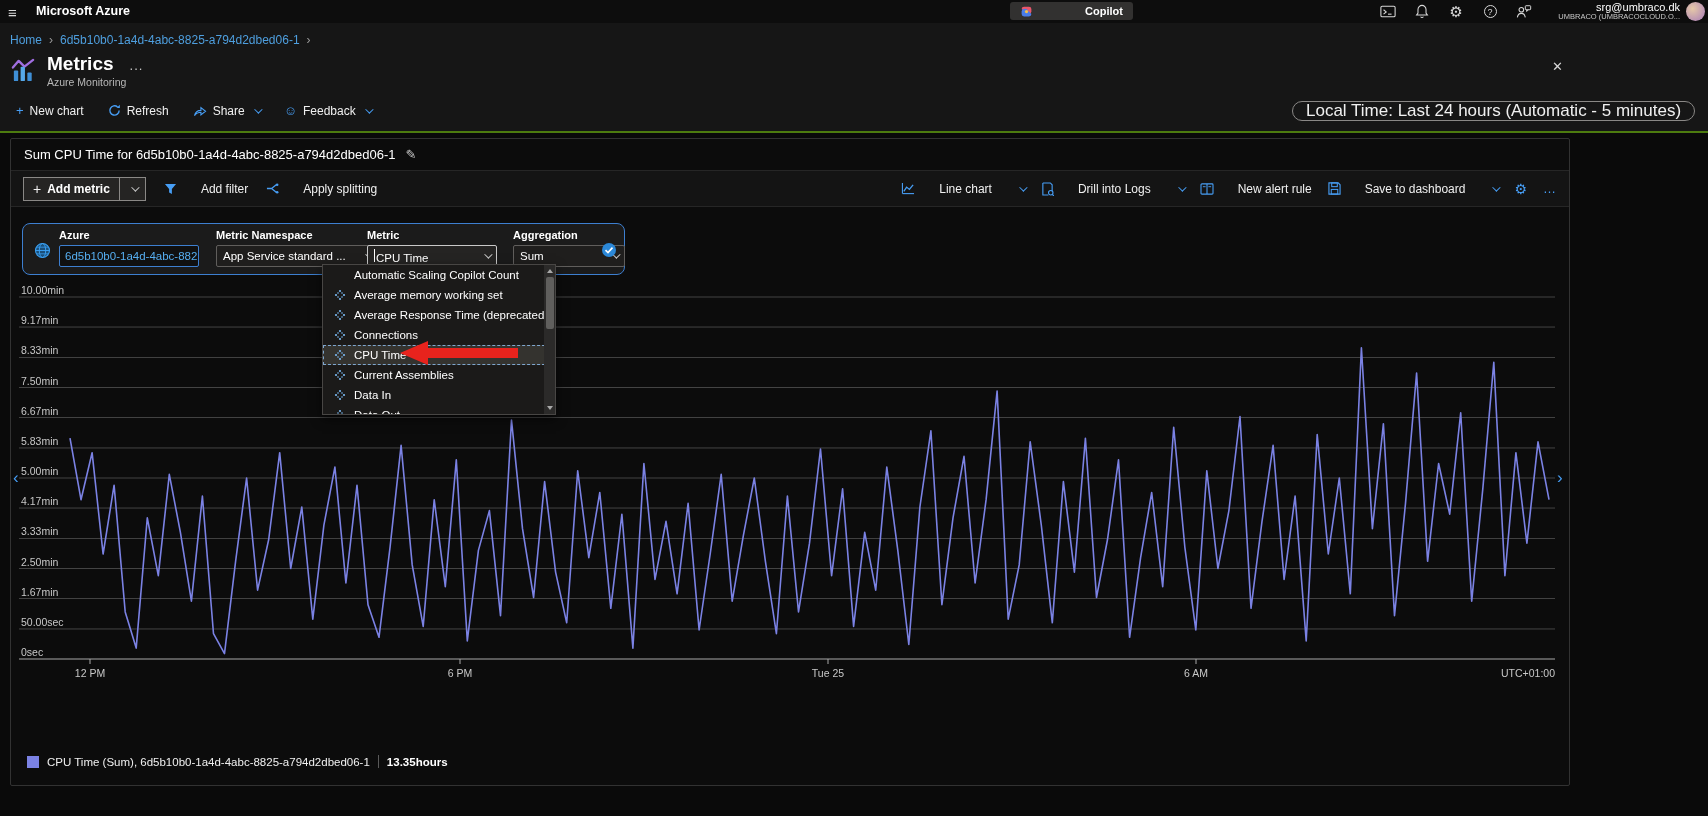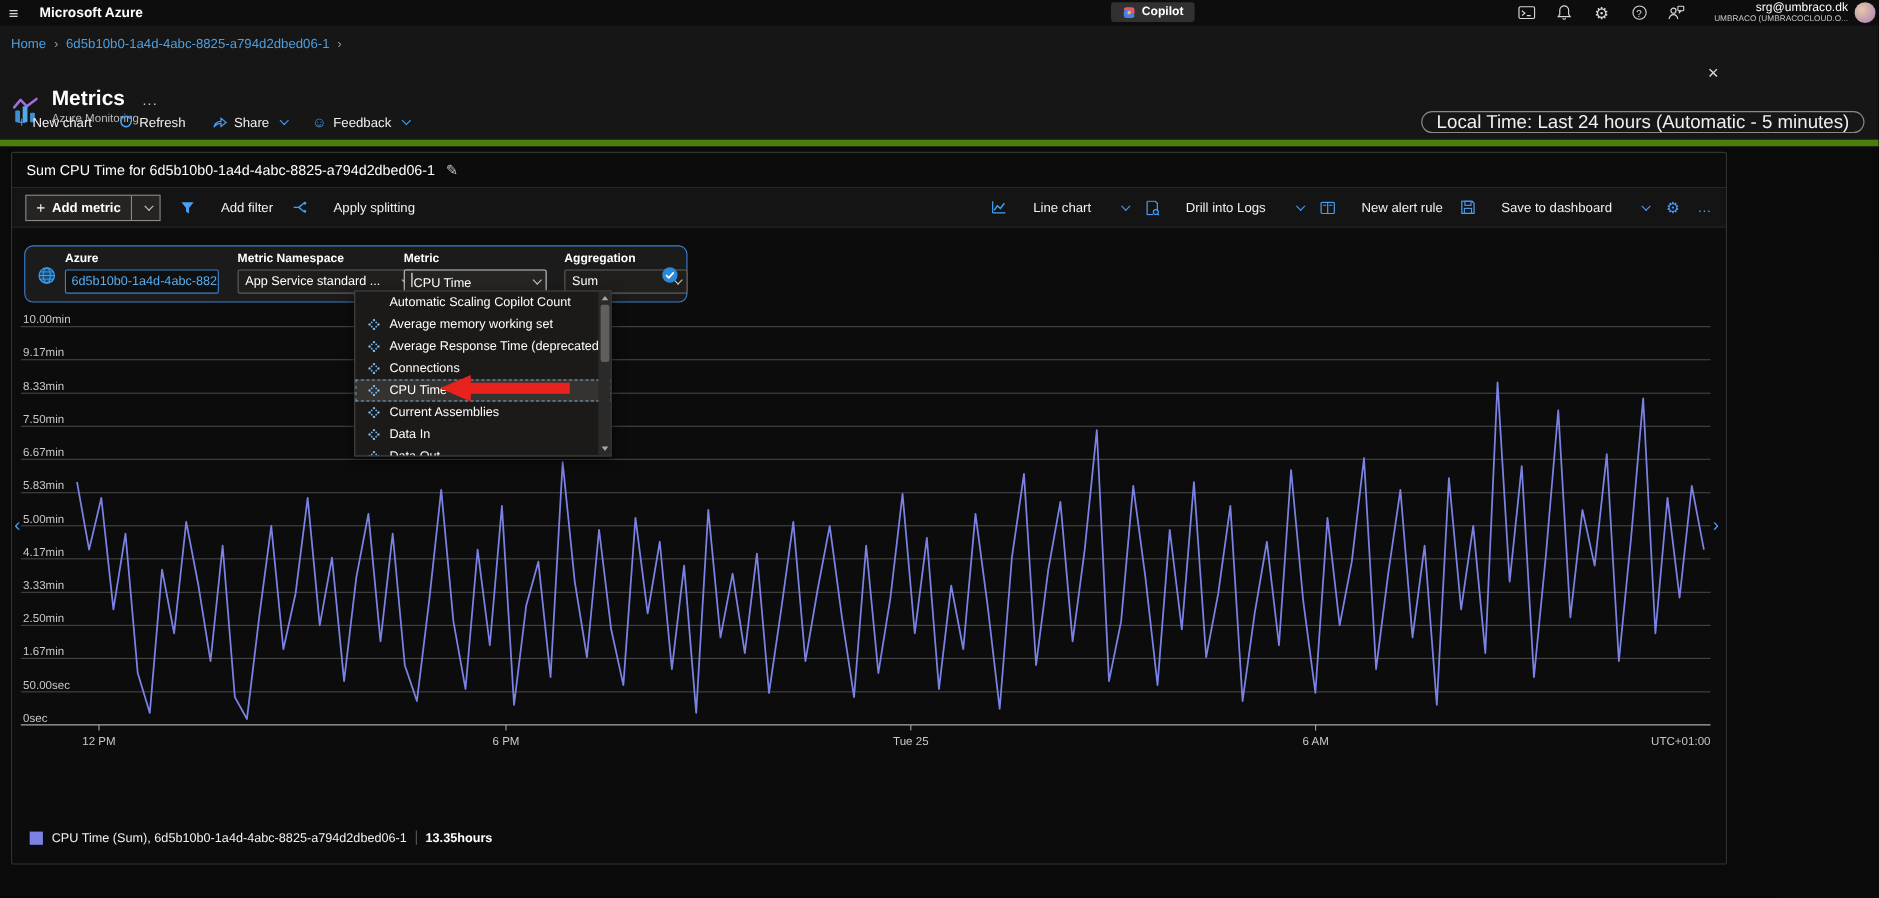--- a/index.html
+++ b/index.html
@@ -7,35 +7,35 @@
   body { font-family:"Liberation Sans", sans-serif; color:#e8e8e8; }
   .page { position:relative; width:1708px; height:816px; overflow:hidden; background:#0a0a0a; }
 
   
   .topbar { position:absolute; left:0; top:0; width:1708px; height:23px; background:#0d0d0d; z-index:50; }
   .hamburger { position:absolute; left:8px; top:4px; color:#d8d8d8; font-size:15px; cursor:pointer; }
   .brand { position:absolute; left:36px; top:4px; font-size:12.5px; font-weight:bold; color:#fff; }
   .searchbox { position:absolute; left:585px; top:2px; width:405px; height:18px; background:#3f3e3d; border:1px solid #5a5a5a; border-radius:2px; display:flex; align-items:center; padding:0 8px; gap:6px; }
   .searchbox .ph { font-size:11px; color:#d6d6d6; white-space:nowrap; overflow:hidden; }
   .copilot-btn { position:absolute; left:1010px; top:2px; height:18px; background:#323130; border-radius:3px; display:flex; align-items:center; gap:5px; padding:0 10px; }
-  .copilot-btn span { font-size:11px; font-weight:bold; color:#fff; }
+  .copilot-btn span { font-size:11px; font-weight:bold; color:#fff;margin-left:47px; }
   .top-icons { position:absolute; left:1378px; top:0; height:23px; display:flex; align-items:center; gap:14px; }
   .top-icons .ticon { width:20px; height:20px; display:flex; align-items:center; justify-content:center; color:#d8d8d8; cursor:pointer; }
   .help-circle { width:13px; height:13px; border:1.2px solid #d8d8d8; border-radius:50%; font-size:9px; display:flex; align-items:center; justify-content:center; color:#d8d8d8; }
   .userblock { position:absolute; right:28px; top:1px; text-align:right; line-height:1.1; cursor:pointer; }
   .user-email { font-size:11px; color:#fff; }
   .user-tenant { font-size:7.5px; color:#c8c8c8; }
   .avatar { position:absolute; right:3px; top:2px; width:19px; height:19px; border-radius:50%; background:radial-gradient(circle at 35% 35%, #e6c9a8, #a87cb8); cursor:pointer; }
 
   
-  .upper { position:absolute; left:0; top:23px; width:1708px; height:110px; background:#161616; border-bottom:6px solid #4d7c0f; }
+  .upper { position:absolute; left:0; top:23px; width:1708px; height:110px; background:#161616; border-bottom:2px solid #4d7c0f; }
   .breadcrumb { position:absolute; left:10px; top:10px; font-size:12px; display:flex; gap:7px; align-items:center; }
   .bc-link { color:#4e9fdf; cursor:pointer; }
   .bc-sep { color:#9a9a9a; font-size:12px; }
-  .pageheader { position:absolute; left:10px; top:30px; display:flex; gap:10px; align-items:flex-end;margin-top:26px; }
+  .pageheader { position:absolute; left:10px; top:30px; display:flex; gap:10px; align-items:center; }
   .ph-texts { display:flex; flex-direction:column; }
   .ph-title-row { display:flex; align-items:baseline; gap:16px; }
   .ph-title { font-size:19px; font-weight:bold; color:#fff; }
   .ph-more { font-size:13px; color:#c8c8c8; letter-spacing:1px; cursor:pointer; }
   .ph-sub { font-size:10.5px; color:#b8b8b8; margin-top:1px; }
   .blade-close { position:absolute; left:1552px; top:36px; font-size:13px; color:#d8d8d8; cursor:pointer; }
   .commandbar { position:absolute; left:16px; top:80px; display:flex; gap:24px; align-items:center; }
   .cmd { display:flex; align-items:center; gap:6px; font-size:12px; color:#f0f0f0; cursor:pointer; }
   .cmd .glyph { color:#479ef5; font-size:13px; }
   .chev { display:inline-block; width:6px; height:6px; border-right:1.4px solid #479ef5; border-bottom:1.4px solid #479ef5; transform:rotate(45deg) translateY(-2px); margin-left:3px; }

